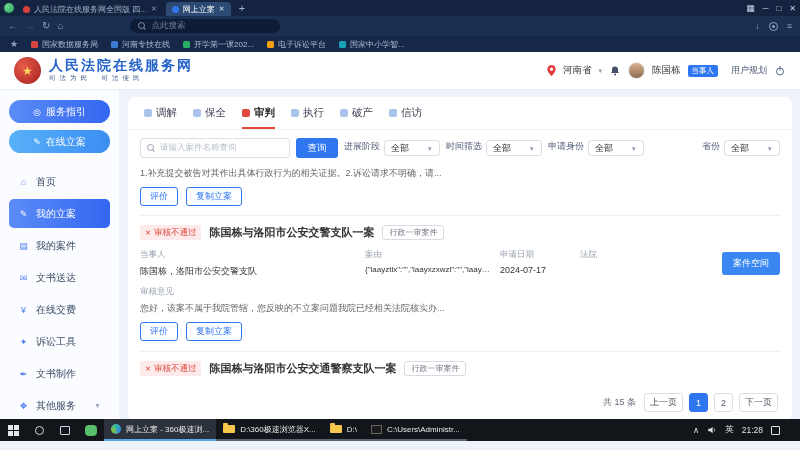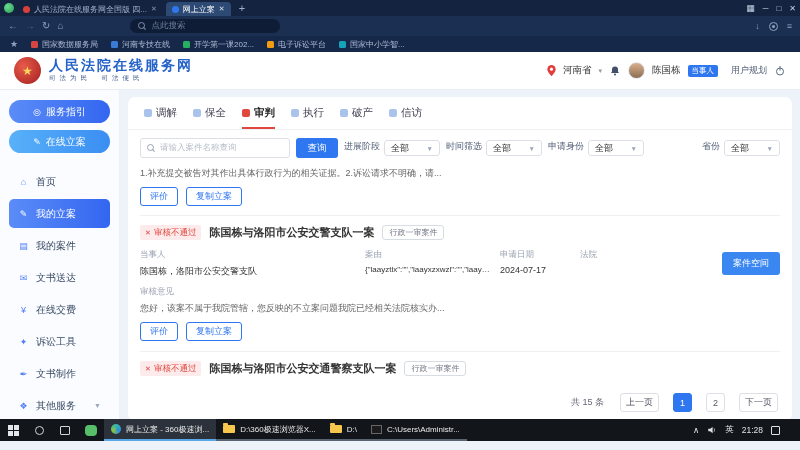--- a/index.html
+++ b/index.html
@@ -114,21 +114,21 @@
   .col-value { font-size:9px; color:#333; white-space:nowrap; overflow:hidden; text-overflow:ellipsis; }
   .c-party { width:225px; padding-right:8px; }
   .c-cause { width:135px; padding-right:8px; }
   .c-cause .col-value { font-size:8px; }
   .c-date { width:80px; }
   .c-court { width:130px; }
   .btn-space { margin-left:auto; background:#3a87f2; color:#fff; font-size:9px; padding:5px 11px; border-radius:3px; align-self:center; white-space:nowrap; }
   .review-sec { margin-top:8px; }
   .review-text { font-size:9px; color:#666; margin-top:2px; white-space:nowrap; overflow:hidden; text-overflow:ellipsis; }
 
-  .pagination { display:flex; align-items:center; justify-content:flex-end; gap:14px; padding:7px 14px 9px; }
+  .pagination { display:flex; align-items:center; justify-content:flex-end; gap:6px; padding:7px 14px 9px; }
   .pg-total { font-size:9px; color:#667; margin-right:2px; }
   .page-btn { min-width:19px; height:19px; border:1px solid #dcdfe6; border-radius:3px; background:#fff; color:#556; font-size:9px; display:flex; align-items:center; justify-content:center; padding:0 5px; }
   .page-btn.active { background:#2f77f0; border-color:#2f77f0; color:#fff; }
 
   .watermark { position:absolute; left:332px; top:207px; font-size:11px; color:rgba(60,64,72,.8); z-index:9; pointer-events:none; }
 
   
   .taskbar { position:absolute; left:0; right:0; bottom:9px; height:22px; background:#121519; display:flex; align-items:stretch; z-index:20; }
   .tb-icon { width:26px; display:flex; align-items:center; justify-content:center; }
   .win-logo { display:grid; grid-template-columns:5px 5px; gap:1px; }

